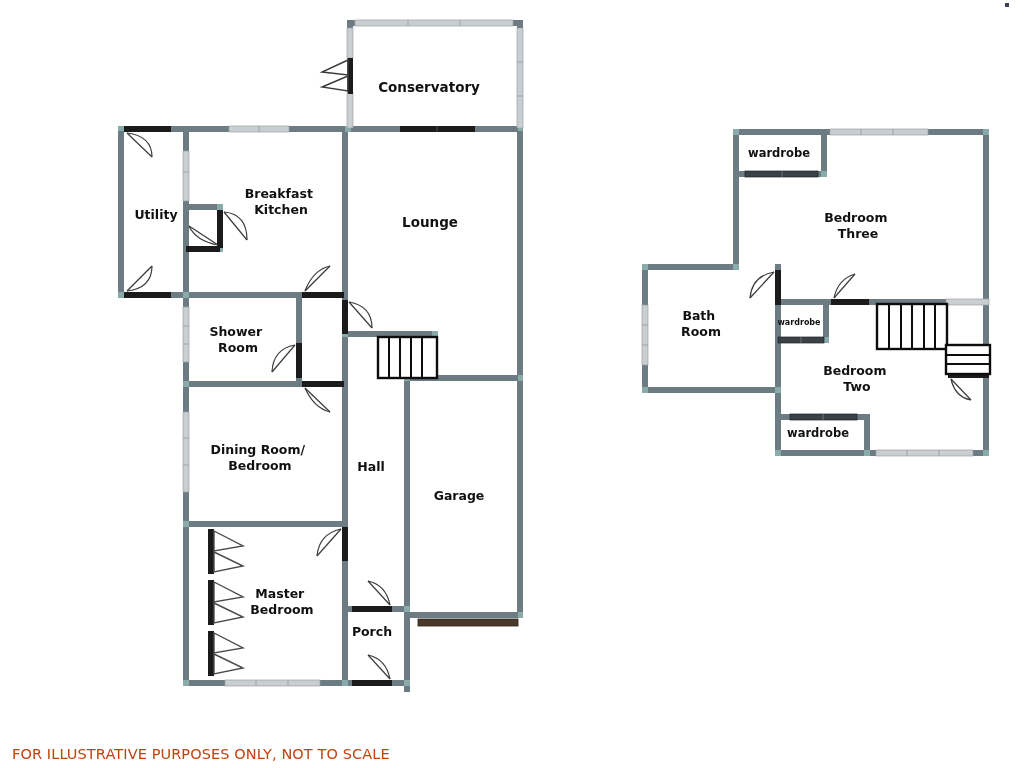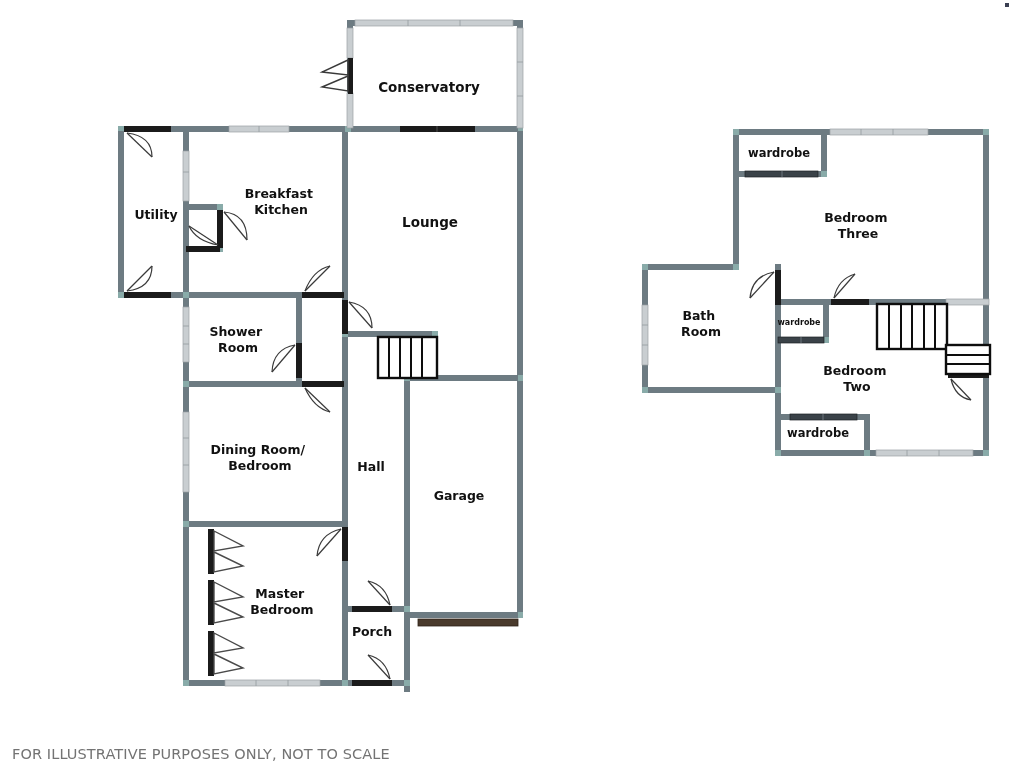--- a/index.html
+++ b/index.html
@@ -37,21 +37,21 @@
   .lbl-lg { font-size: 13.5px; }
   .lbl-md { font-size: 12.5px; }
   .lbl-sm { font-size: 11.5px; }
   .lbl-xs { font-size: 8px; }
   .footer-note {
     position: absolute;
     left: 12px;
     top: 746px;
     font-family: "DejaVu Sans", sans-serif;
     font-size: 14.5px;
-    color: #737373;
+    color: #c2410c;
     letter-spacing: 0.1px;
     white-space: nowrap;
   }
   .corner-mark {
     position: absolute;
     left: 1005px;
     top: 3px;
     width: 4px;
     height: 4px;
     background: #3a3f52;

